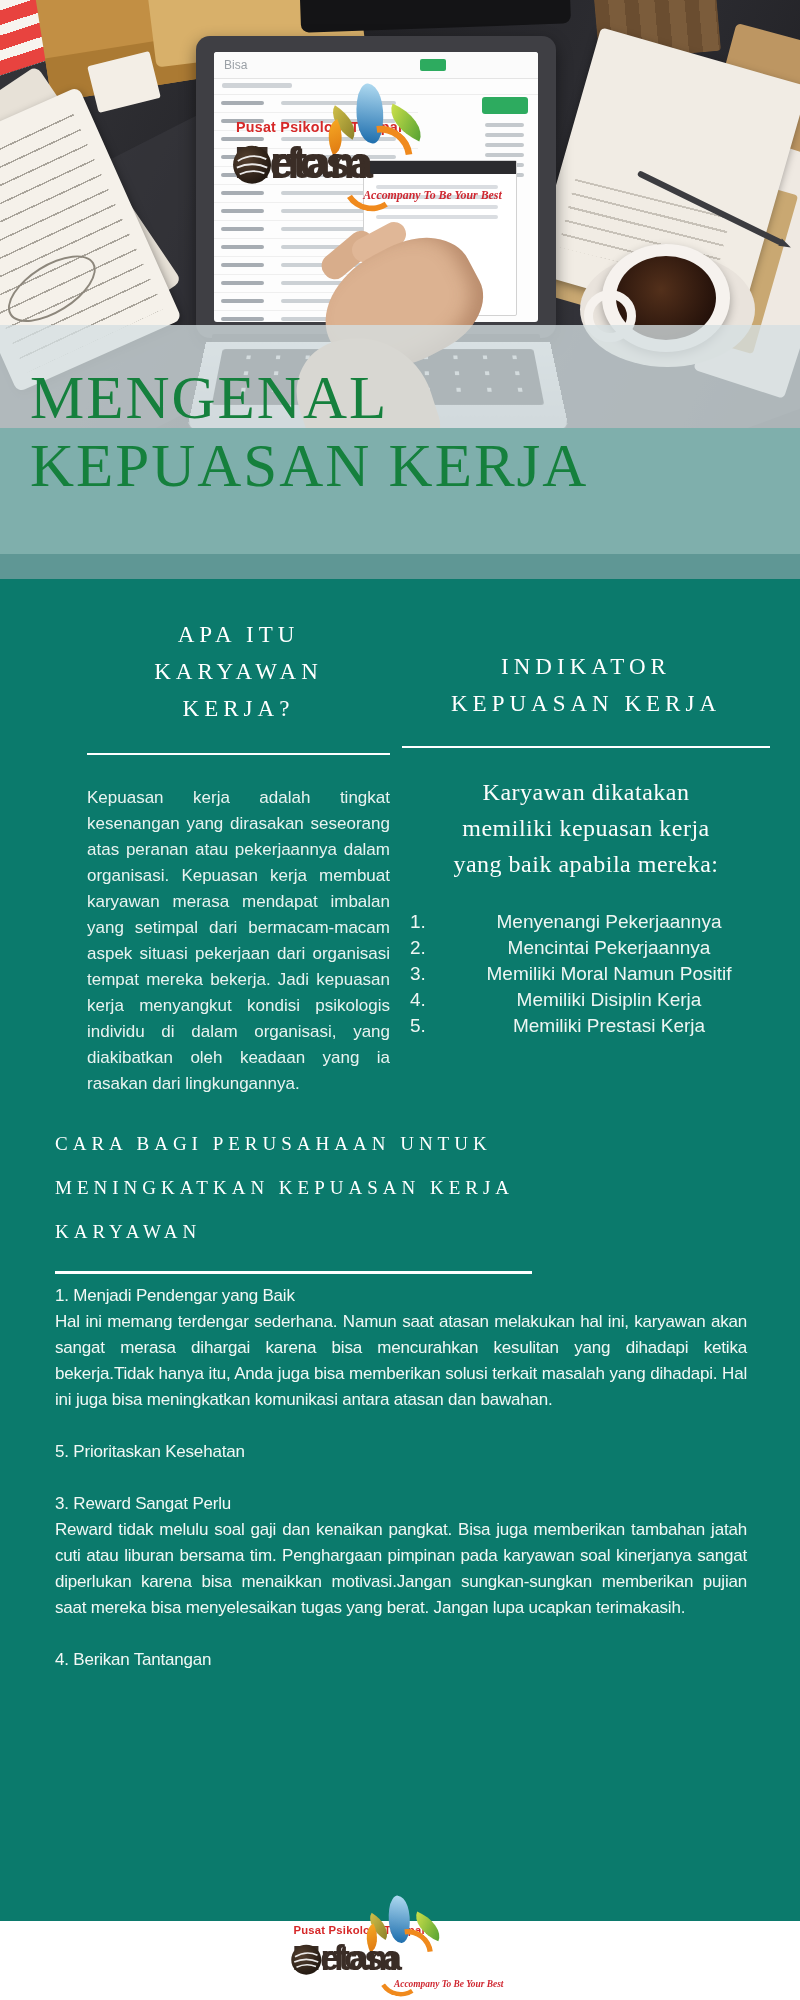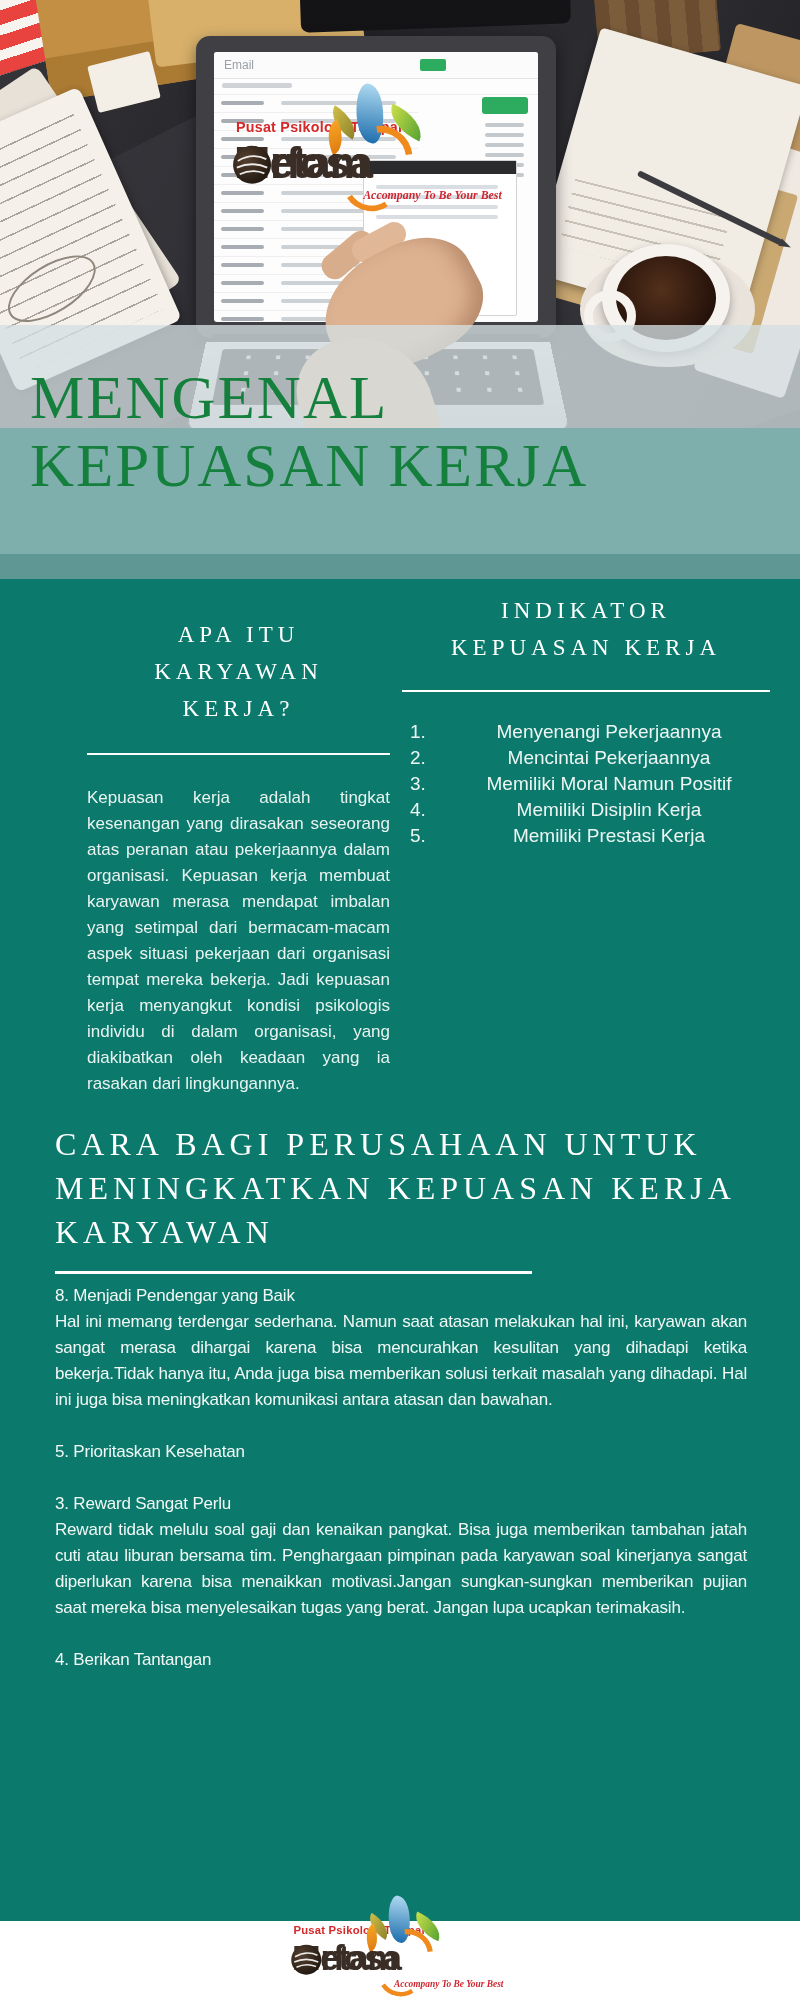--- a/index.html
+++ b/index.html
@@ -85,35 +85,35 @@
   .strip{position:absolute;left:0;top:554px;width:800px;height:25px;background:#5f9795;}
   .teal{position:absolute;left:0;top:579px;width:800px;height:1342px;background:#0b7a6c;}
   .footer{position:absolute;left:0;top:1921px;width:800px;height:79px;background:#ffffff;}
 
   
   .hero{position:absolute;left:30px;top:364px;z-index:30;font-family:"Liberation Serif",serif;
         font-size:61px;line-height:68px;letter-spacing:2px;color:#15803d;font-weight:400;}
 
   
   .col-left{position:absolute;left:55px;top:616px;width:303px;z-index:10;margin-left:32px;}
-  .col-right{position:absolute;left:402px;top:592px;width:368px;z-index:10;}
+  .col-right{position:absolute;left:402px;top:648px;width:368px;z-index:10;}
   .sec-head{font-family:"Liberation Serif",serif;font-weight:400;color:#ffffff;text-align:center;
         font-size:23px;line-height:37px;letter-spacing:5px;margin:0;}
   .rule{height:2px;background:#ffffff;border:0;margin:0;}
   .col-left .rule{margin-top:26px;}
   .col-right .rule{margin-top:24px;}
   .apa-body{margin-top:30px;color:#e9f3f0;font-size:17px;line-height:26px;text-align:justify;}
   .ind-intro{margin-top:26px;color:#fbfdfc;font-family:"Liberation Serif",serif;font-weight:400;
         font-size:24px;line-height:36px;text-align:center;letter-spacing:.5px;}
   .ind-list{margin-top:27px;}
   .ind-item{position:relative;height:26px;color:#eef6f3;font-size:19px;line-height:26px;text-align:center;padding-left:46px;}
   .ind-num{position:absolute;left:8px;top:0;}
 
   .cara{position:absolute;left:55px;top:1122px;width:700px;z-index:10;}
-  .cara-head{font-family:"Liberation Serif",serif;font-weight:400;color:#ffffff;font-size:32px;
+  .cara-head{font-family:"Liberation Serif",serif;font-weight:400;color:#ffffff;font-size:19px;
         line-height:44px;letter-spacing:5px;margin:0;}
   .cara .rule{width:477px;height:3px;margin-top:17px;}
   .ways{position:absolute;left:55px;top:1283px;width:692px;z-index:10;color:#f2f8f5;font-size:17px;line-height:26px;}
   .way + .way{margin-top:26px;}
   .way-title{letter-spacing:-.2px;}
   .way-body{text-align:justify;letter-spacing:-.2px;}
 
   
   .logo{position:absolute;width:300px;height:128px;z-index:40;transform-origin:top left;}
   .logo *{position:absolute;}
@@ -163,21 +163,21 @@
     <div class="envelope"></div>
     <div class="pencil"></div>
     <div class="saucer"></div>
     <div class="cup"></div>
     <div class="coffee"></div>
     <div class="cup-handle"></div>
 
     <div class="laptop-frame"></div>
     <div class="screen">
       <div class="em-top">
-        <span class="em-label">Email</span>
+        <span class="em-label">Bisa</span>
         <span class="em-green-sm"></span>
       </div>
       <div class="em-toolbar"></div>
       <div class="em-rows">
         <div class="em-row"></div>
         <div class="em-row"></div>
         <div class="em-row"></div>
         <div class="em-row"></div>
         <div class="em-row"></div>
         <div class="em-row"></div>
@@ -238,20 +238,25 @@
     <hr class="rule">
     <p class="apa-body" style="margin:30px 0 0 0">Kepuasan kerja adalah tingkat kesenangan yang dirasakan seseorang atas peranan atau pekerjaannya dalam organisasi. Kepuasan kerja membuat karyawan merasa mendapat imbalan yang setimpal dari bermacam-macam aspek situasi pekerjaan dari organisasi tempat mereka bekerja. Jadi kepuasan kerja menyangkut kondisi psikologis individu di dalam organisasi, yang diakibatkan oleh keadaan yang ia rasakan dari lingkungannya.</p>
   </div>
 
   <div class="col-right">
     <h2 class="sec-head">
       <span style="display:block">INDIKATOR</span>
       <span style="display:block">KEPUASAN KERJA</span>
     </h2>
     <hr class="rule">
+    <div class="ind-intro">
+      <span style="display:block">Karyawan dikatakan</span>
+      <span style="display:block">memiliki kepuasan kerja</span>
+      <span style="display:block">yang baik apabila mereka:</span>
+    </div>
     <div class="ind-list">
       <div class="ind-item">
         <span class="ind-num">1.</span>
         <span>Menyenangi Pekerjaannya</span>
       </div>
       <div class="ind-item">
         <span class="ind-num">2.</span>
         <span>Mencintai Pekerjaannya</span>
       </div>
       <div class="ind-item">
@@ -273,21 +278,21 @@
     <h2 class="cara-head">
       <span style="display:block">CARA BAGI PERUSAHAAN UNTUK</span>
       <span style="display:block">MENINGKATKAN KEPUASAN KERJA</span>
       <span style="display:block">KARYAWAN</span>
     </h2>
     <hr class="rule">
   </div>
 
   <div class="ways">
     <div class="way">
-      <div class="way-title">8. Menjadi Pendengar yang Baik</div>
+      <div class="way-title">1. Menjadi Pendengar yang Baik</div>
       <div class="way-body">Hal ini memang terdengar sederhana. Namun saat atasan melakukan hal ini, karyawan akan sangat merasa dihargai karena bisa mencurahkan kesulitan yang dihadapi ketika bekerja.Tidak hanya itu, Anda juga bisa memberikan solusi terkait masalah yang dihadapi. Hal ini juga bisa meningkatkan komunikasi antara atasan dan bawahan.</div>
     </div>
     <div class="way">
       <div class="way-title">5. Prioritaskan Kesehatan</div>
     </div>
     <div class="way">
       <div class="way-title">3. Reward Sangat Perlu</div>
       <div class="way-body">Reward tidak melulu soal gaji dan kenaikan pangkat. Bisa juga memberikan tambahan jatah cuti atau liburan bersama tim. Penghargaan pimpinan pada karyawan soal kinerjanya sangat diperlukan karena bisa menaikkan motivasi.Jangan sungkan-sungkan memberikan pujian saat mereka bisa menyelesaikan tugas yang berat. Jangan lupa ucapkan terimakasih.</div>
     </div>
     <div class="way">

